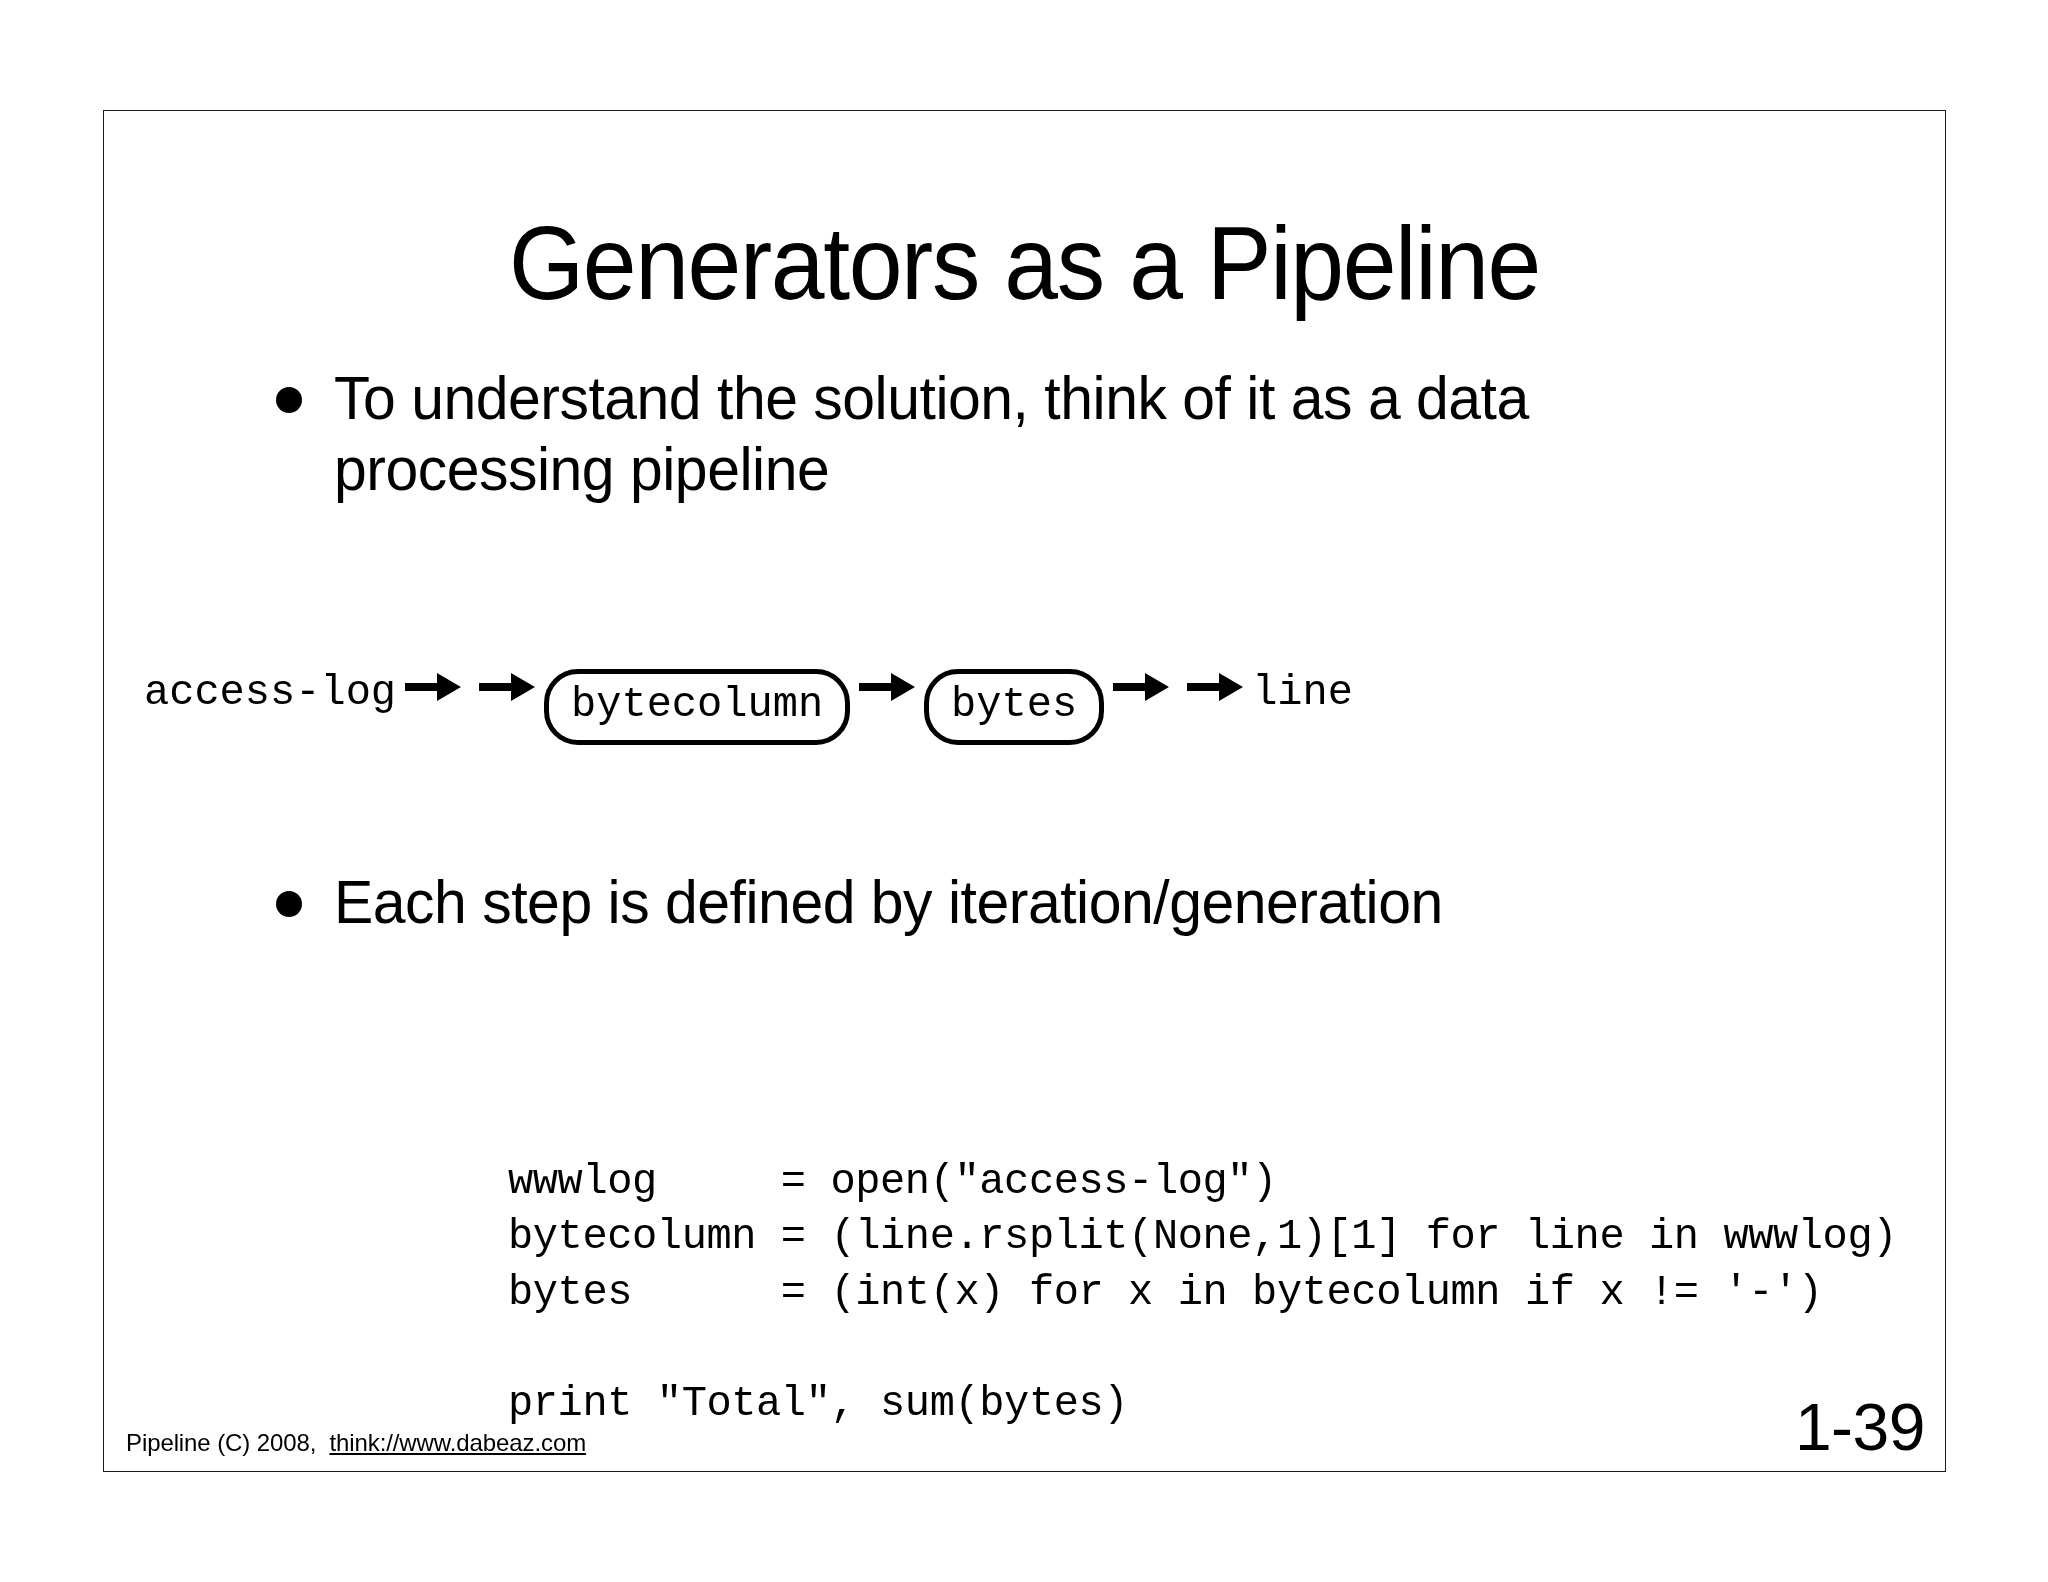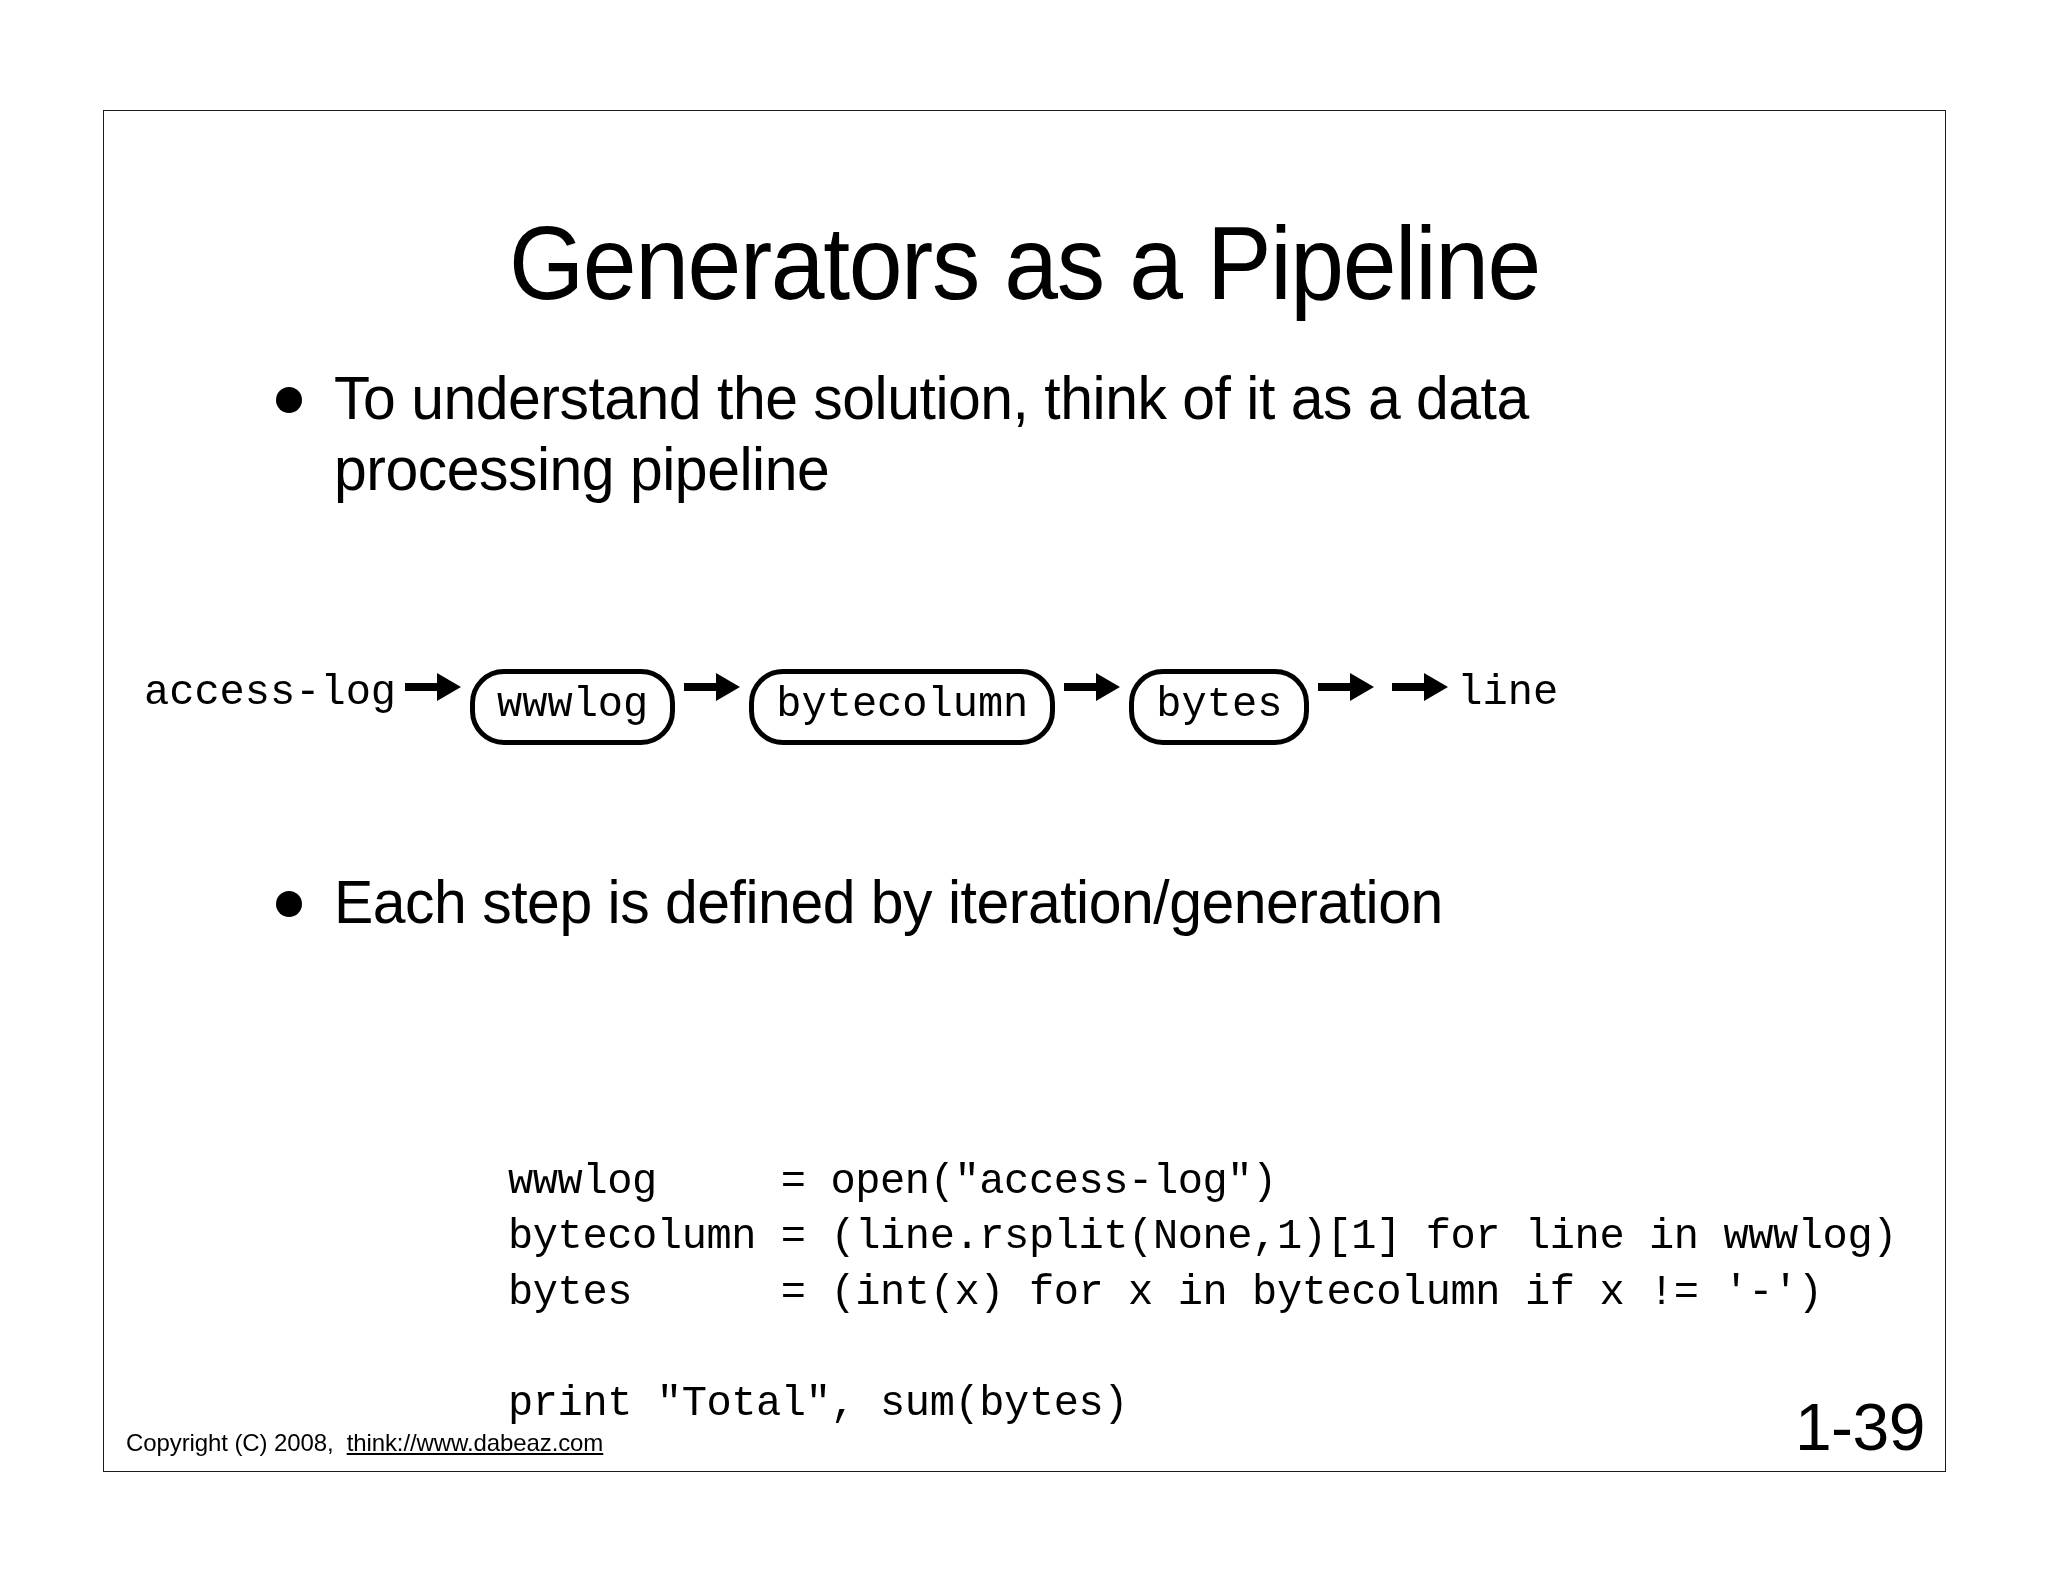--- a/index.html
+++ b/index.html
@@ -168,21 +168,20 @@
   <div id="pipeline">
 
     <span class="pipe-plain">access-log</span>
 
     <span class="pipe-arrow">
       <svg width="56" height="34" viewBox="0 0 56 34" aria-hidden="true">
         <path d="M0 13 H32 V3 L56 17 L32 31 V21 H0 Z" fill="#000000"></path>
       </svg>
     </span>
 
-    <span class="pipe-box">wwwlog</span>
 
     <span class="pipe-arrow">
       <svg width="56" height="34" viewBox="0 0 56 34" aria-hidden="true">
         <path d="M0 13 H32 V3 L56 17 L32 31 V21 H0 Z" fill="#000000"></path>
       </svg>
     </span>
 
     <span class="pipe-box">bytecolumn</span>
 
     <span class="pipe-arrow">
@@ -213,17 +212,17 @@
     <span class="bullet-dot"></span>
     <span class="bullet-text">Each step is defined by iteration/generation</span>
   </div>
 
   <pre id="code-block">wwwlog     = open("access-log")
 bytecolumn = (line.rsplit(None,1)[1] for line in wwwlog)
 bytes      = (int(x) for x in bytecolumn if x != '-')
 
 print "Total", sum(bytes)</pre>
 
-  <div id="footer-copyright"><span>Copyright (C) 2008,</span><span>&nbsp; </span><a id="footer-url" href="#">think://www.dabeaz.com</a></div>
+  <div id="footer-copyright"><span>Pipeline (C) 2008,</span><span>&nbsp; </span><a id="footer-url" href="#">think://www.dabeaz.com</a></div>
 
   <div id="footer-pagenum">1-39</div>
 
 </div>
 
 </body></html>

